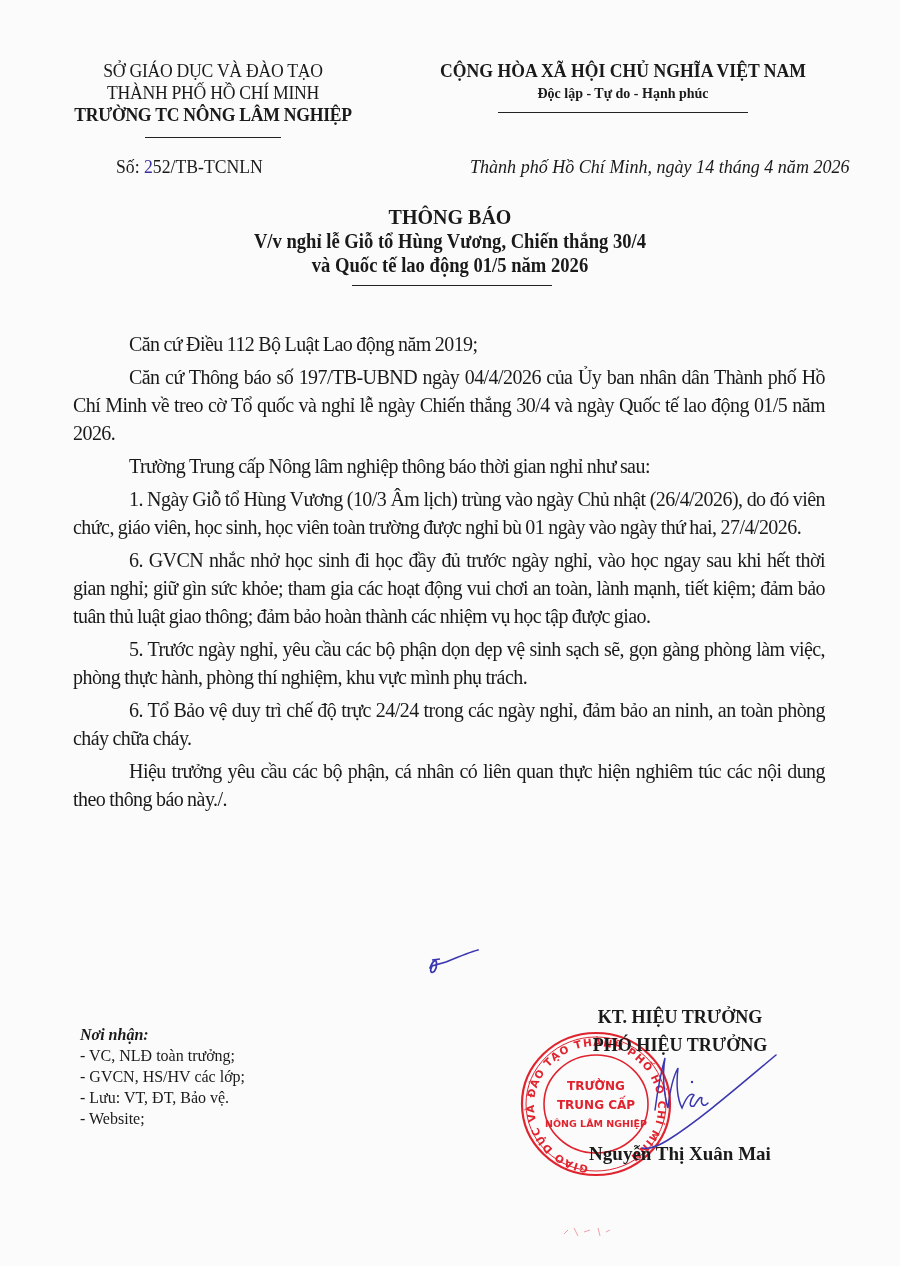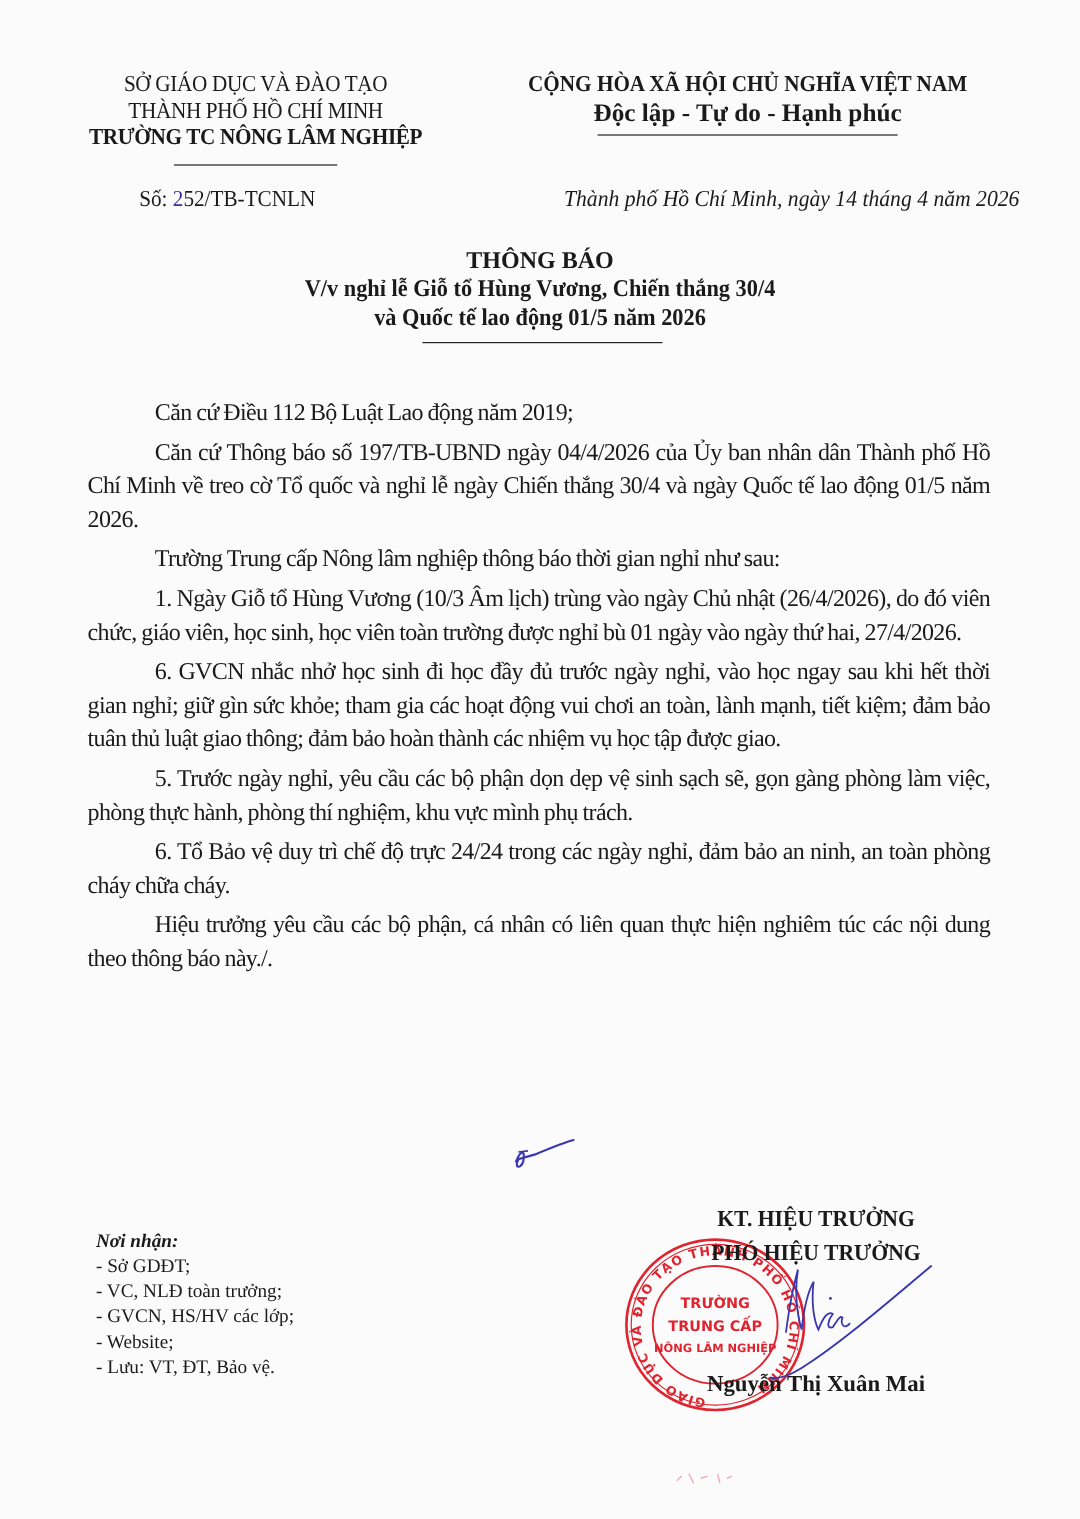--- a/index.html
+++ b/index.html
@@ -14,21 +14,21 @@
 
   
   #hdr-left { left: 58px; top: 60px; width: 310px; }
   #hdr-left .l1, #hdr-left .l2 { font-size: 19px; line-height: 22px; letter-spacing: -0.3px; transform: scaleX(0.93); }
   #hdr-left .l3 { font-size: 19px; line-height: 22px; font-weight: bold; letter-spacing: -0.3px; transform: scaleX(0.93); }
   #hdr-left .rule { width: 136px; height: 0; border-top: 1.5px solid #222; margin: 11px auto 0; }
 
   
   #hdr-right { left: 408px; top: 60px; width: 430px; }
   #hdr-right .l1 { font-size: 19px; line-height: 22px; font-weight: bold; transform: scaleX(0.93); }
-  #hdr-right .l2 { font-size: 21px; line-height: 24px; font-weight: bold; }
+  #hdr-right .l2 { font-size: 14px; line-height: 24px; font-weight: bold; }
   #hdr-right .rule { width: 250px; height: 0; border-top: 1.5px solid #222; margin: 6px auto 0; }
 
   #doc-number { left: 116px; top: 156px; font-size: 19px; white-space: nowrap; transform: scaleX(0.93); transform-origin: left; }
   #doc-number .hand { color: #3a2fa0; }
   #doc-place-date { right: 50px; top: 156px; font-size: 19px; font-style: italic; white-space: nowrap; transform: scaleX(0.95); transform-origin: right; }
 
   
   #title-block { left: 0; width: 900px; top: 206px; }
   #title-block .t1 { font-size: 20px; font-weight: bold; line-height: 23px; }
   #title-block .t2, #title-block .t3 { font-size: 20px; font-weight: bold; line-height: 24px; transform: scaleX(0.93); }
@@ -91,25 +91,24 @@
   <p class="para">Hiệu trưởng yêu cầu các bộ phận, cá nhân có liên quan thực hiện nghiêm túc các nội dung theo thông báo này./.</p>
 </div>
 
 <svg style="left:0;top:0;width:900px;height:1266px;pointer-events:none">
   <path d="M430 968 C434 958, 438 958, 436 968 C434 974, 428 974, 432 966 L446 962 C458 957, 470 952, 478 950" fill="none" stroke="#3a37b0" stroke-width="1.8" stroke-linecap="round"></path>
   <path d="M432 960 L440 959" stroke="#3a37b0" stroke-width="1.4"></path>
 </svg>
 
 <div id="recipients" class="abs">
   <div class="head">Nơi nhận:</div>
-  <div>- Sở GDĐT;</div>
   <div>- VC, NLĐ toàn trưởng;</div>
   <div>- GVCN, HS/HV các lớp;</div>
+  <div>- Lưu: VT, ĐT, Bảo vệ.</div>
   <div>- Website;</div>
-  <div>- Lưu: VT, ĐT, Bảo vệ.</div>
 </div>
 
 <svg style="left:520px;top:1030px;width:152px;height:148px" viewBox="0 0 152 148">
   <defs>
     <path id="ringPath" d="M76 136 A62 60 0 1 1 76.1 136"></path>
   </defs>
   <ellipse cx="76" cy="74" rx="74" ry="71" fill="none" stroke="#e0242f" stroke-width="2.2"></ellipse>
   <ellipse cx="76" cy="74" rx="70" ry="67" fill="none" stroke="#e0242f" stroke-width="1"></ellipse>
   <ellipse cx="76" cy="74" rx="52" ry="49" fill="none" stroke="#e0242f" stroke-width="1.6"></ellipse>
   <text font-family="DejaVu Sans, sans-serif" font-size="10.5" font-weight="bold" fill="#e0242f" letter-spacing="1.2">

